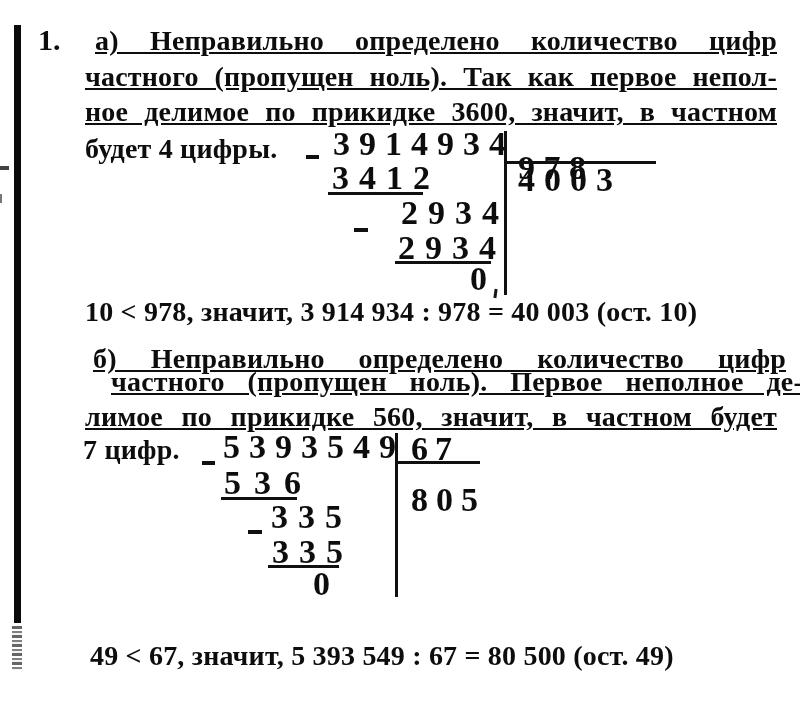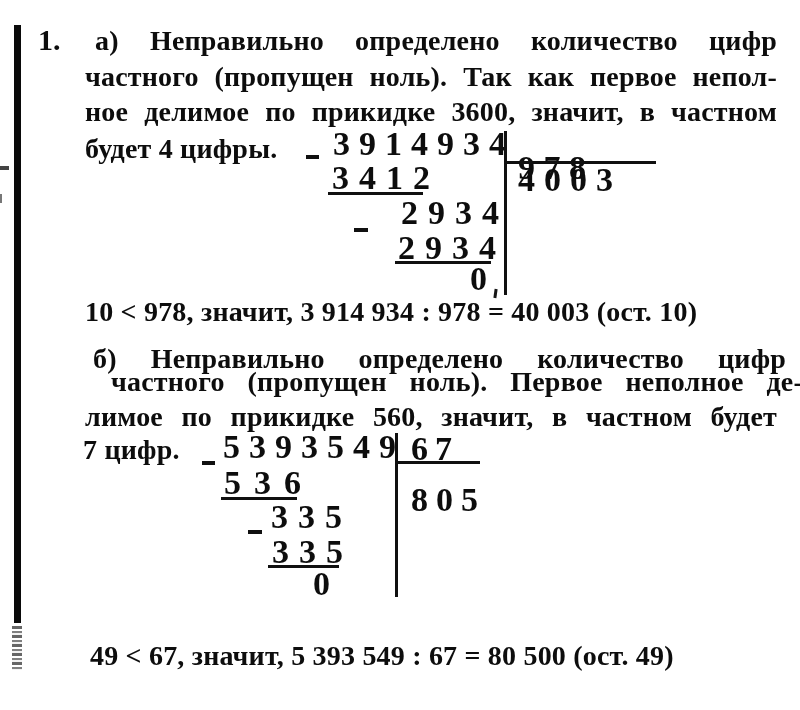--- a/index.html
+++ b/index.html
@@ -3,21 +3,21 @@
 <meta charset="utf-8">
 <style>
   html,body{margin:0;padding:0;background:#fff;}
   .page{
     position:relative;width:800px;height:710px;background:#ffffff;overflow:hidden;
     font-family:"Liberation Serif","DejaVu Serif",serif;font-weight:bold;color:#0d0d0d;
   }
   
   .tl{position:absolute;font-size:28px;line-height:29px;white-space:nowrap;
       letter-spacing:0.2px;}
-  .just{white-space:normal;text-align:justify;text-align-last:justify;}
+  .just{white-space:normal;text-align:justify;text-align-last:justify;text-decoration:underline;}
   .itemnum{position:absolute;font-size:30px;line-height:30px;}
   
   .dg{position:absolute;font-size:34px;line-height:30px;white-space:nowrap;}
   
   .rule{position:absolute;background:#101010;}
   .mn{position:absolute;background:#101010;height:4px;}
   
   .marginbar{position:absolute;left:14px;top:25px;width:7px;height:598px;background:#0a0a0a;}
   .smudge{position:absolute;left:12px;top:626px;width:10px;height:44px;opacity:.75;
     background:repeating-linear-gradient(180deg,#333 0 3px,#fff 3px 5px,#555 5px 7px,#eee 7px 9px);}

